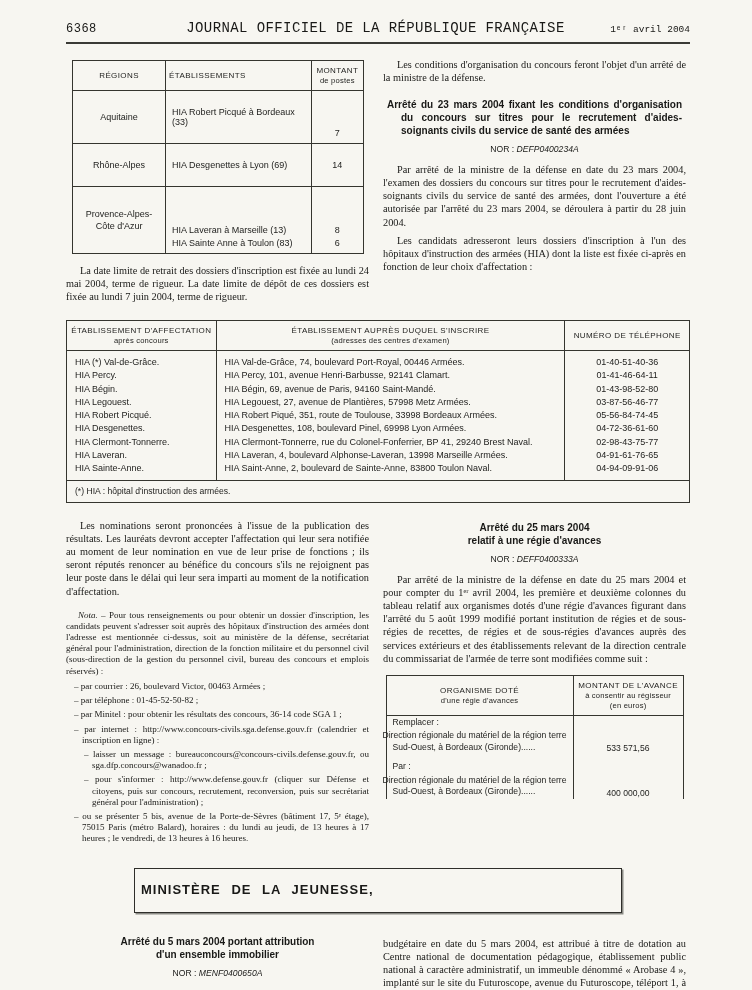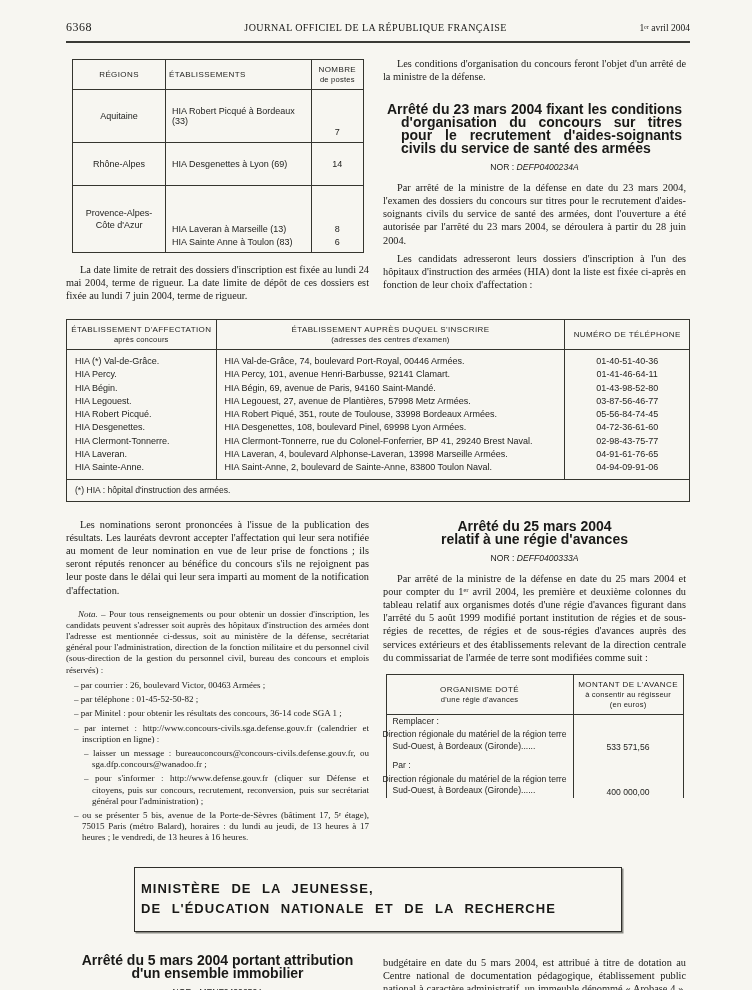--- a/index.html
+++ b/index.html
@@ -4,23 +4,23 @@
 <style>
   html,body { margin:0; padding:0; background:#cfcfcb; }
   .page {
     width:752px; height:990px; margin:0 auto; box-sizing:border-box;
     background:#f7f6f1; color:#191917; position:relative;
     padding:20px 62px 0 66px;
     font-family:"Liberation Serif", serif;
     overflow:hidden;
   }
   
-  .jo-header { display:flex; align-items:baseline; font-family:Liberation Serif, serif; }
+  .jo-header { display:flex; align-items:baseline; font-family:Liberation Mono, monospace; }
   .page-num { width:90px; font-size:12px; letter-spacing:.5px; }
-  .jo-title { flex:1; text-align:center; font-size:10px; letter-spacing:.4px; }
+  .jo-title { flex:1; text-align:center; font-size:14px; letter-spacing:.4px; }
   .jo-date { width:95px; text-align:right; font-size:9.5px; }
   .header-rule { border:none; border-top:2.5px solid #3a3a36; margin:6px 0 0; }
 
   
   .cols { display:flex; gap:14px; }
   .col { width:303px; }
   .para { font-size:10.3px; line-height:13.1px; text-align:justify; text-indent:14px; margin:0 0 5px; }
   .para.no-indent { text-indent:0; }
 
   
@@ -46,22 +46,22 @@
   .insc-tbl .body-cell { border-top:none; border-bottom:none; padding:0 8px; vertical-align:top; }
   .insc-tbl .body-first { padding-top:5px; }
   .insc-tbl .body-last { padding-bottom:5px; }
   .insc-line { line-height:13.2px; white-space:nowrap; overflow:hidden; }
   .tel { text-align:center; }
   .foot-cell { font-size:8.6px; padding:5px 8px 6px; }
   .colw1 { width:24%; } .colw2 { width:56%; } .colw3 { width:20%; }
 
   
   .art-heading {
-    font-family:"Liberation Sans",sans-serif; font-weight:bold; font-size:14px;
-    line-height:13px; margin:20px 4px 0; text-align:justify;
+    font-family:"Liberation Sans",sans-serif; font-weight:bold; font-size:10px;
+    line-height:13px; margin:14px 4px 0; text-align:justify;
     padding-left:14px; text-indent:-14px;
   }
   .art-heading.centered { text-align:center; padding-left:0; text-indent:0; margin-top:12px; }
   .nor-line { text-align:center; font-family:"Liberation Sans",sans-serif; font-size:8.6px; margin:7px 0 9px; }
   .nor-line .nor-val { font-style:italic; }
 
   
   .nota { font-size:9px; line-height:11.2px; margin-top:12px; text-align:justify; }
   .nota-intro { text-indent:12px; margin-bottom:4px; }
   .nota-label { font-style:italic; }
@@ -104,21 +104,21 @@
   <hr class="header-rule">
 
   <div class="cols">
     <div class="col">
       <table class="tbl postes-tbl">
         <thead>
           <tr>
             <th class="th-caps c-region">RÉGIONS</th>
             <th class="th-caps c-etab">ÉTABLISSEMENTS</th>
             <th class="th-caps c-num">
-              <span>NOMBRE</span>
+              <span>MONTANT</span>
               <span class="th-sub">de postes</span>
             </th>
           </tr>
         </thead>
         <tbody>
           <tr class="r1">
             <td class="c-region">Aquitaine</td>
             <td class="c-etab just">HIA Robert Picqué à Bordeaux (33)</td>
             <td class="c-num v-bottom">
                 <div class="line">7</div>
@@ -344,21 +344,20 @@
             <td class="rb rb-last org hang">Direction régionale du matériel de la région terre Sud-Ouest, à Bordeaux (Gironde)......</td>
             <td class="rb rb-last amt">400 000,00</td>
           </tr>
         </tbody>
       </table>
     </div>
   </div>
 
   <div class="ministry-box">
     <div>MINISTÈRE DE LA JEUNESSE,</div>
-    <div>DE L'ÉDUCATION NATIONALE ET DE LA RECHERCHE</div>
   </div>
 
   <div class="cols bottom-cols">
     <div class="col">
       <h3 class="art-heading centered" style="margin-top:6px;">
         <div>Arrêté du 5 mars 2004 portant attribution</div>
         <div>d'un ensemble immobilier</div>
       </h3>
       <div class="nor-line">
         <span>NOR :</span>

